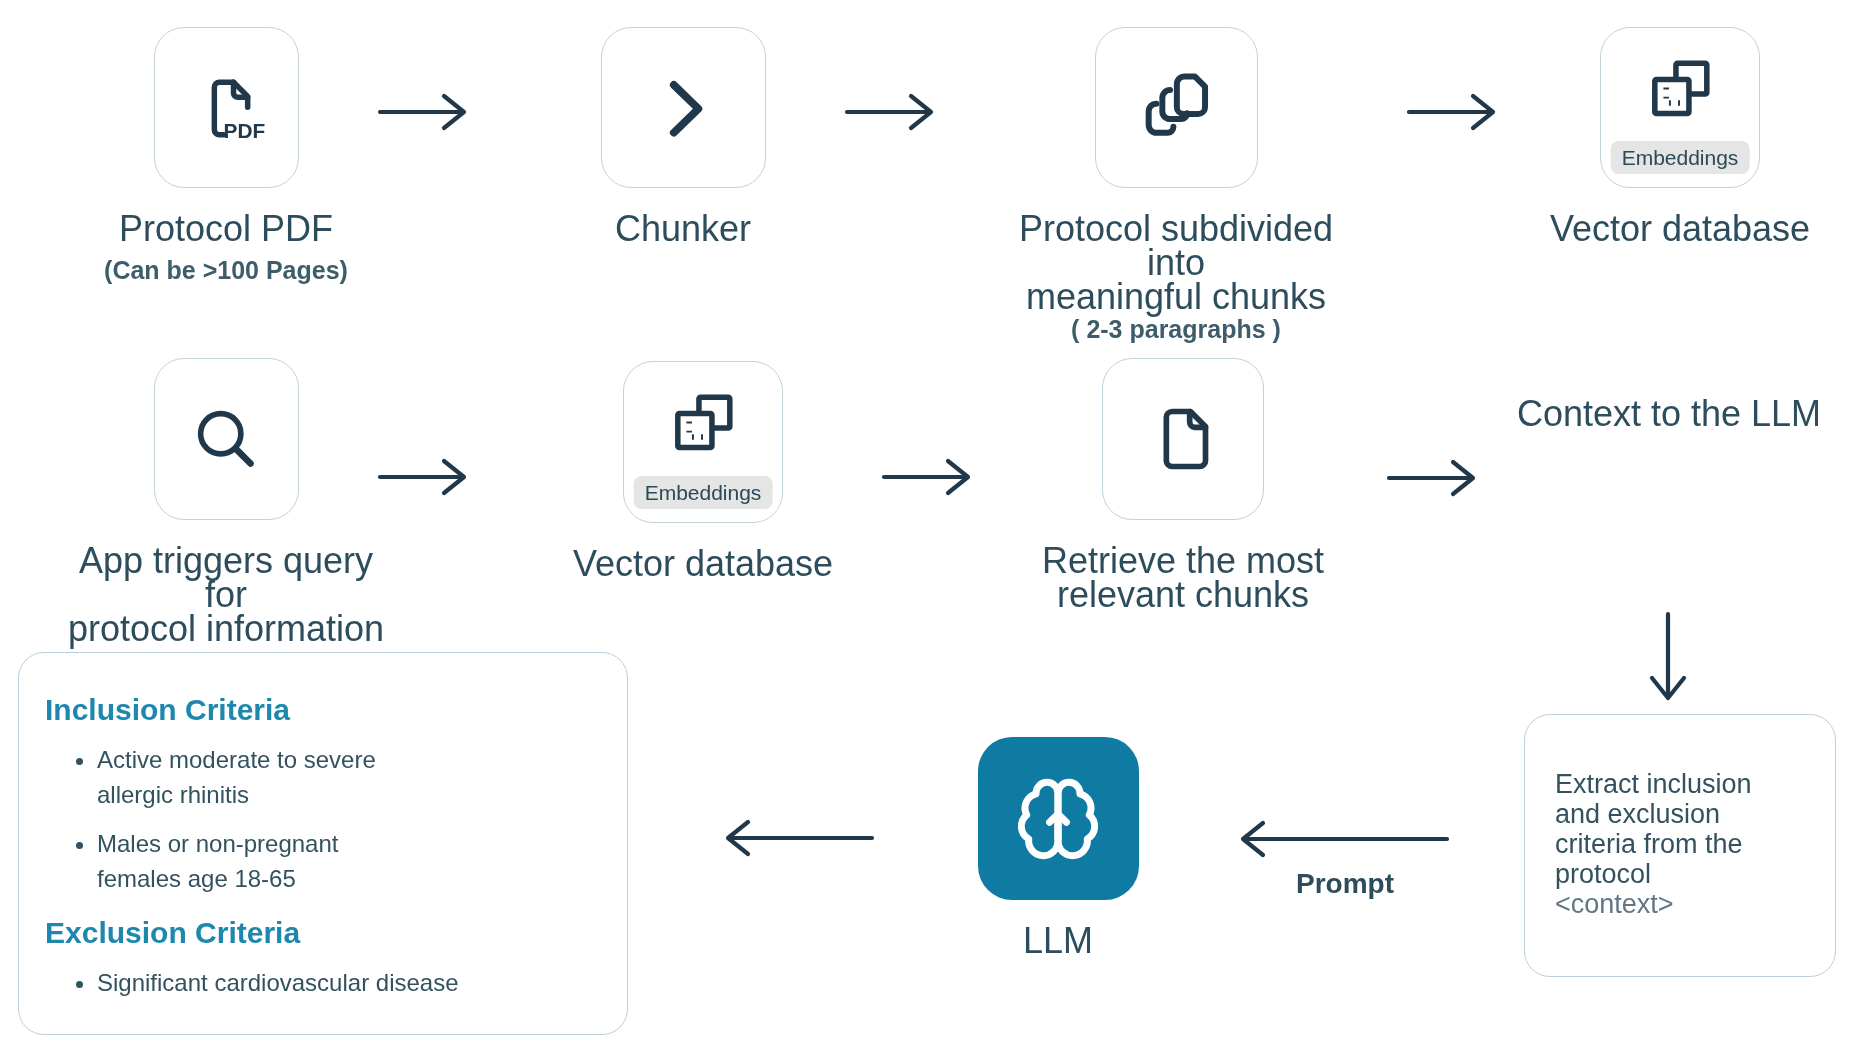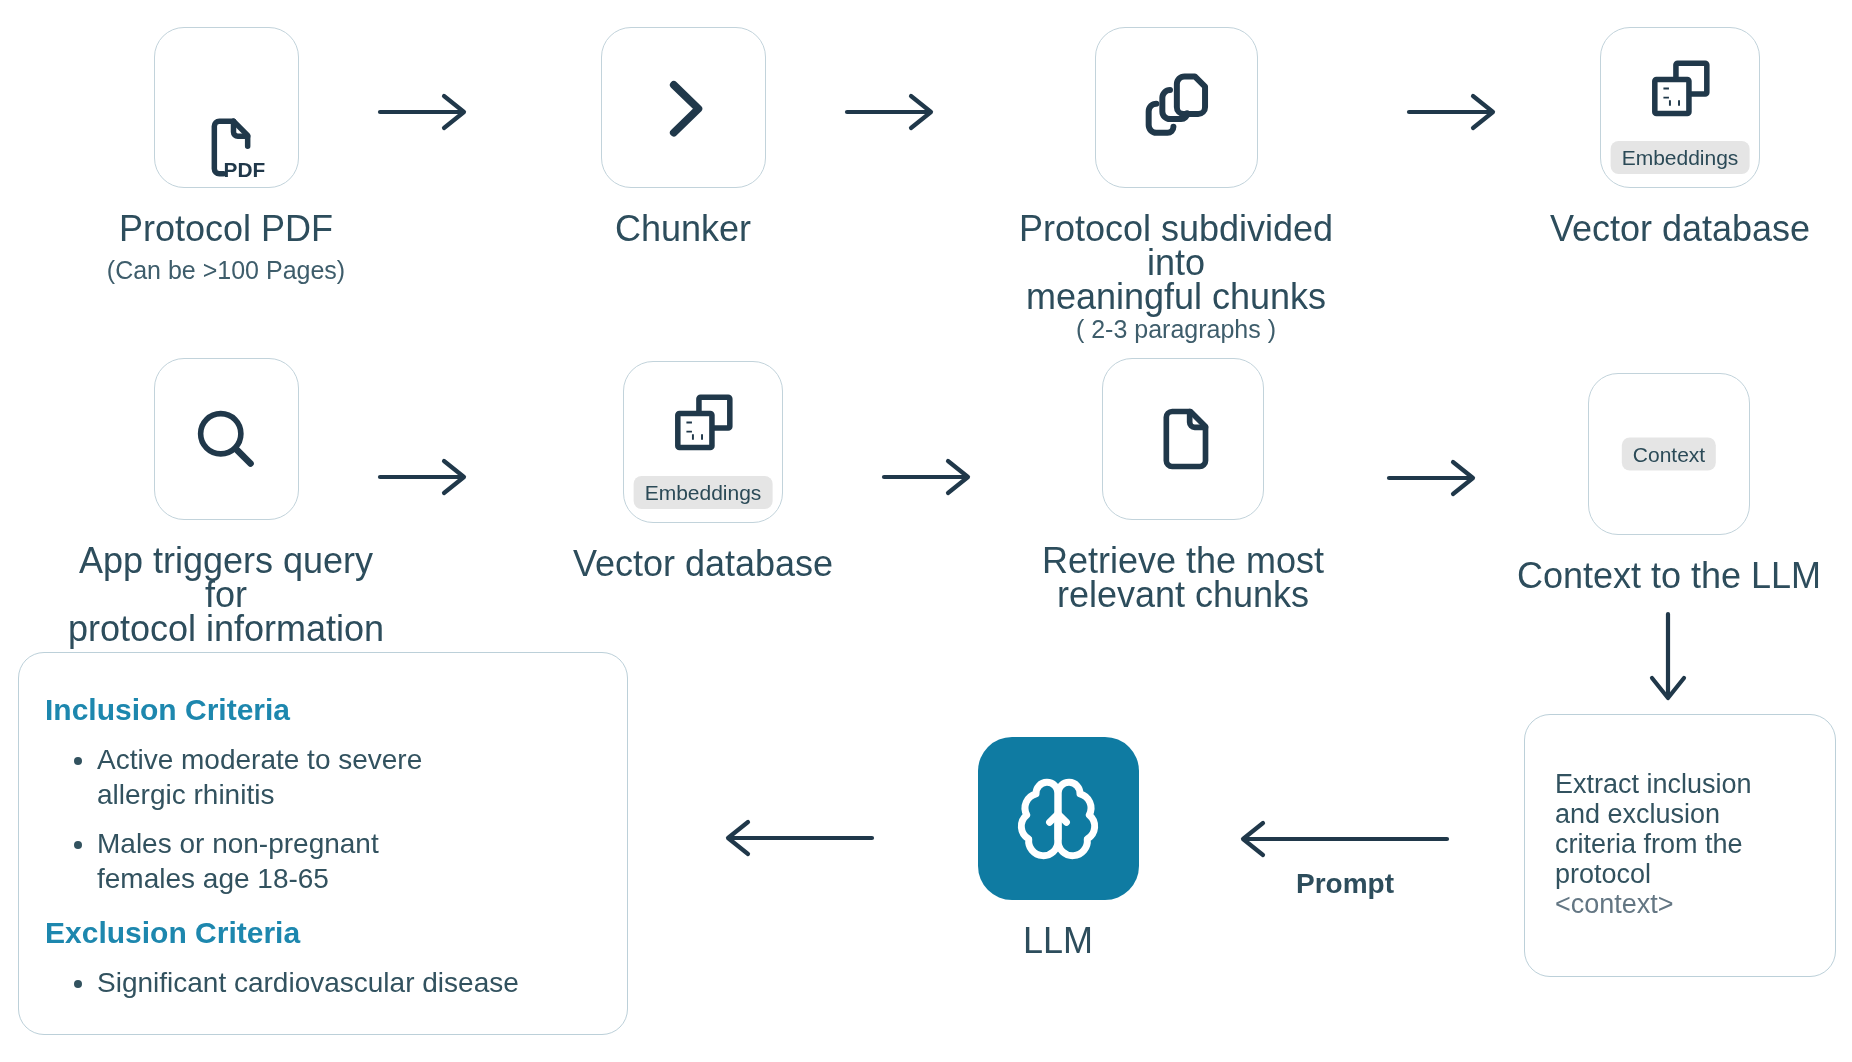--- a/index.html
+++ b/index.html
@@ -26,21 +26,21 @@
     padding:6px 11px;border-radius:8px;white-space:nowrap;
   }
   .badge.center{bottom:auto;top:50%;transform:translate(-50%,-50%);}
   .label{
     margin-top:24px;text-align:center;
     font-size:36px;line-height:34px;font-weight:500;
     color:#2d4d5c;white-space:pre-line;
   }
   .sublabel{
     margin-top:9px;text-align:left;
-    font-size:25px;line-height:30px;font-weight:400;
+    font-size:25px;line-height:30px;font-weight:700;
     color:#3e5d6b;white-space:pre-line;
   }
   .arrow{position:absolute;}
   .arrow svg{display:block;}
   .flow-label{
     position:absolute;font-size:28px;font-weight:700;color:#2d4d5c;
     width:220px;text-align:center;
   }
   .bigbox{
     position:absolute;box-sizing:border-box;
@@ -48,38 +48,38 @@
   }
   .criteria{left:18px;top:652px;width:610px;height:383px;padding:40px 20px 0 26px;}
   .criteria h3{
     margin:0;font-size:30px;line-height:34px;font-weight:700;color:#1d87ae;
   }
   .criteria h3.second{margin-top:20px;}
   .criteria ul{
     margin:15px 0 0 0;padding-left:52px;list-style:disc;
   }
   .criteria li{
-    font-size:28px;line-height:35px;color:#32525f;
+    font-size:24px;line-height:35px;color:#32525f;
     margin-bottom:14px;white-space:pre-line;
   }
   .extract{left:1524px;top:714px;width:312px;height:263px;padding:54px 24px 0 30px;}
   .extract .extract-text{
     font-size:27px;line-height:30px;color:#32525f;white-space:pre-line;font-weight:400;
   }
   .extract .context-token{
     font-size:27px;line-height:30px;color:#637683;white-space:pre-line;font-weight:400;
   }
 </style>
 </head>
 <body>
 
 <div class="canvas">
 
   <div class="node" style="left:56px;top:27px;">
-    <div class="tile" style="width:145px;align-items:flex-end;">
+    <div class="tile" style="width:145px;">
       <svg class="icon" width="80" height="80" viewBox="0 0 48 48" fill="none" stroke="#20384a" stroke-width="3.3" stroke-linecap="round" stroke-linejoin="round">
         <path d="M28.5 8.5 H20 a3 3 0 0 0 -3 3 v25.5 a3 3 0 0 0 3 3 h2.5"></path>
         <path d="M28.5 8.5 L37 17 V23.5"></path>
         <path d="M28.5 9 V15 a2.6 2.6 0 0 0 2.6 2.6 H37"></path>
         <text x="22.5" y="42" font-size="12.5" font-weight="800" stroke="none" fill="#20384a" font-family="Liberation Sans, sans-serif">PDF</text>
       </svg>
     </div>
     <div class="label">Protocol PDF</div>
     <div class="sublabel">(Can be &gt;100 Pages)</div>
   </div>
@@ -188,23 +188,20 @@
   </div>
 
   <div class="arrow" style="left:1385px;top:456px;">
     <svg width="94" height="44" viewBox="0 0 94 44" fill="none" stroke="#20384a" stroke-width="4.2" stroke-linecap="round" stroke-linejoin="round">
       <line x1="4" y1="22" x2="86" y2="22"></line>
         <polyline points="68,6 88,22 68,38"></polyline>
     </svg>
   </div>
 
   <div class="node" style="left:1499px;top:373px;">
-    <div class="tile" style="width:162px;height:162px;">
-      <span class="badge center">Context</span>
-    </div>
     <div class="label">Context to the LLM</div>
   </div>
 
   <div class="arrow" style="left:1646px;top:610px;">
     <svg width="44" height="94" viewBox="0 0 44 94" fill="none" stroke="#20384a" stroke-width="4.2" stroke-linecap="round" stroke-linejoin="round">
       <line x1="22" y1="4" x2="22" y2="86"></line>
         <polyline points="6,68 22,88 38,68"></polyline>
     </svg>
   </div>
 

